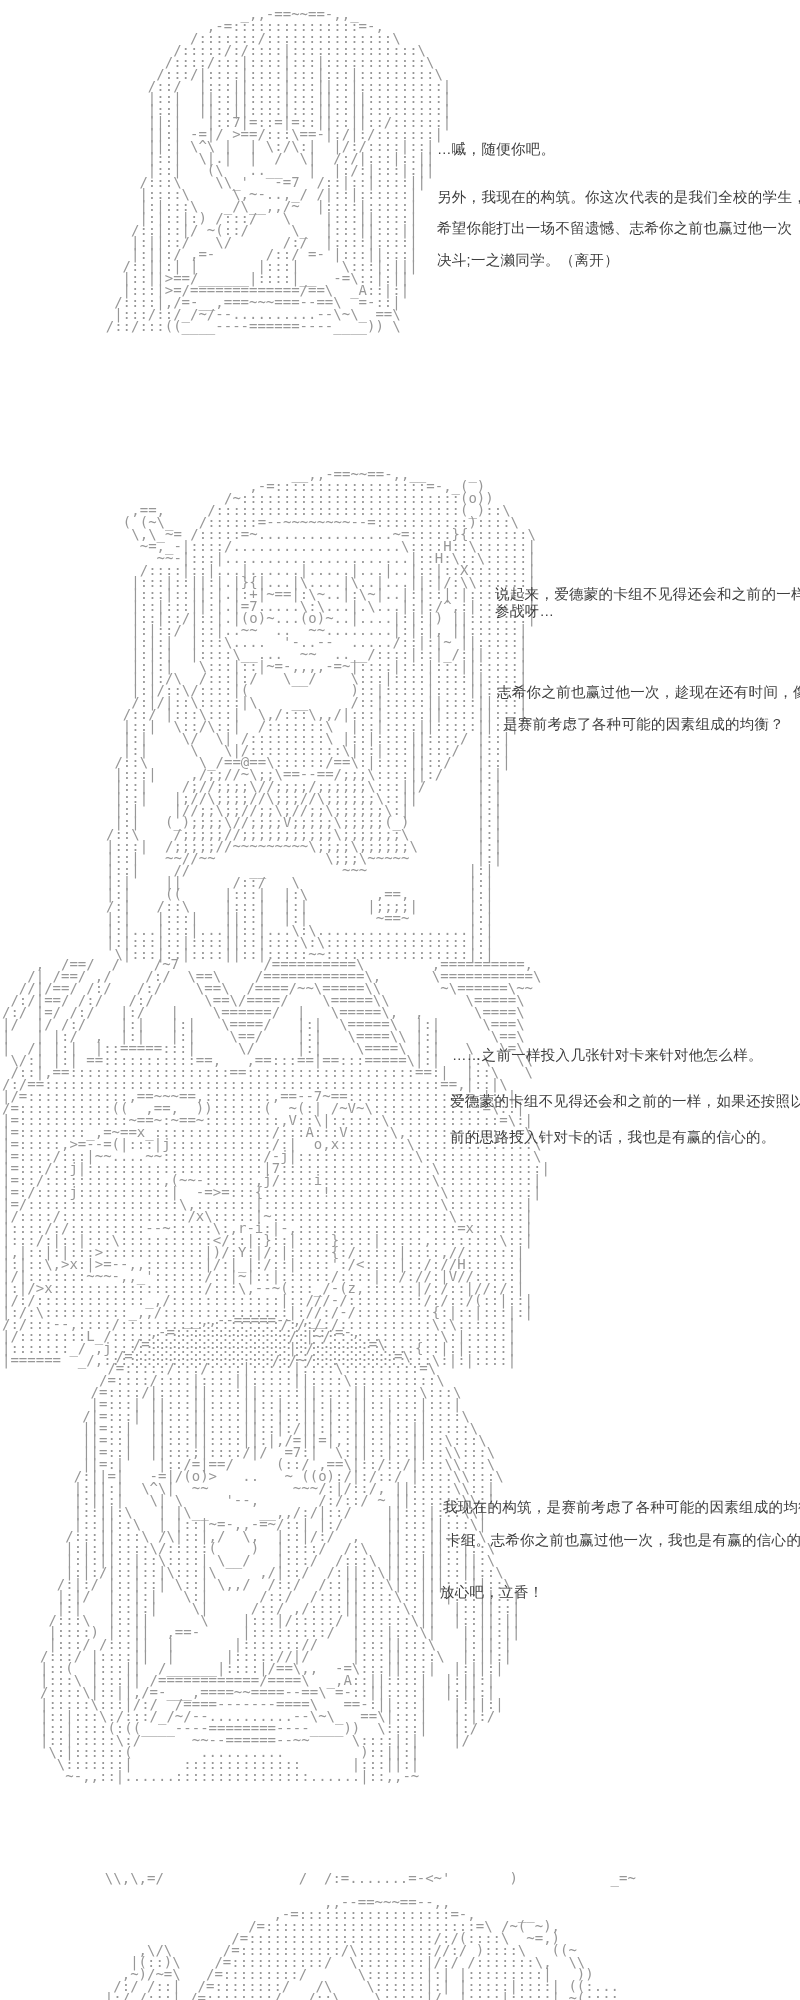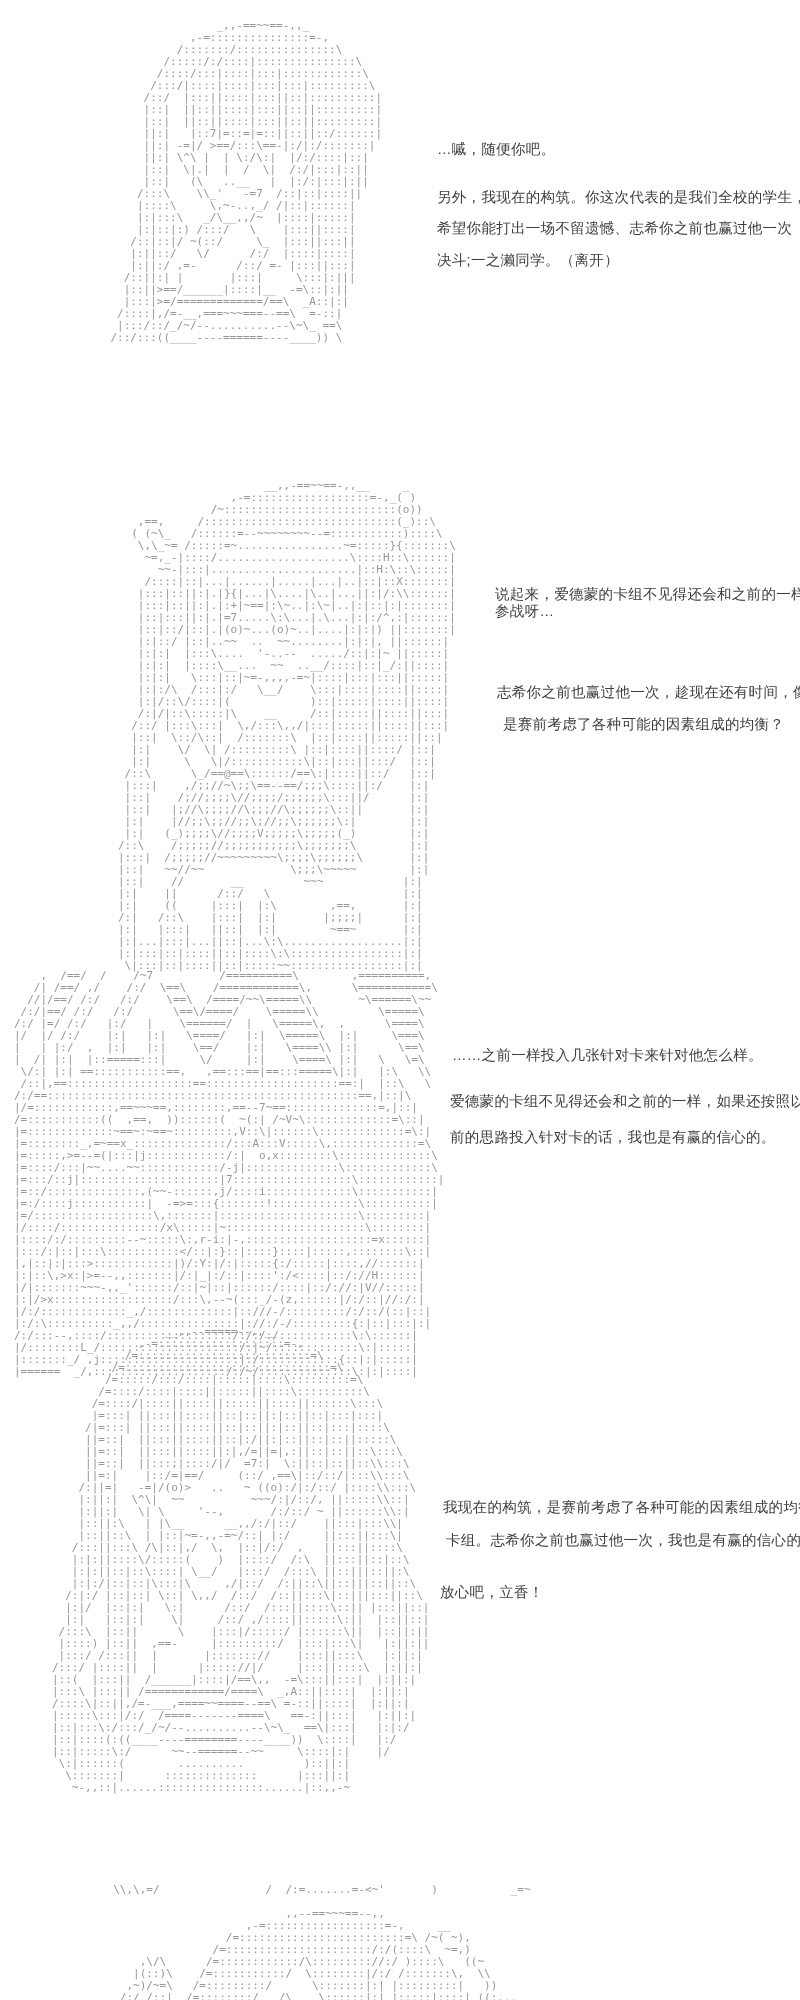--- a/index.html
+++ b/index.html
@@ -2,23 +2,23 @@
 <html><head>
 <meta charset="utf-8">
 <style>
   html,body{margin:0;padding:0;}
   body{
     width:800px;height:2000px;position:relative;overflow:hidden;
     background:#ffffff;
     font-family:"Liberation Sans",sans-serif;
   }
   .aa{
-    position:absolute;margin:12px;
+    position:absolute;margin:0;
     font-family:"DejaVu Sans Mono","Liberation Mono",monospace;
-    font-size:11px;line-height:12px;
+    font-size:14px;line-height:12px;
     color:#979797;
     white-space:pre;
     letter-spacing:0;
   }
   .dlg{
     position:absolute;
     font-size:14.5px;line-height:1.2;
     letter-spacing:0.3px;
     color:#3e3e3e;
     white-space:nowrap;

